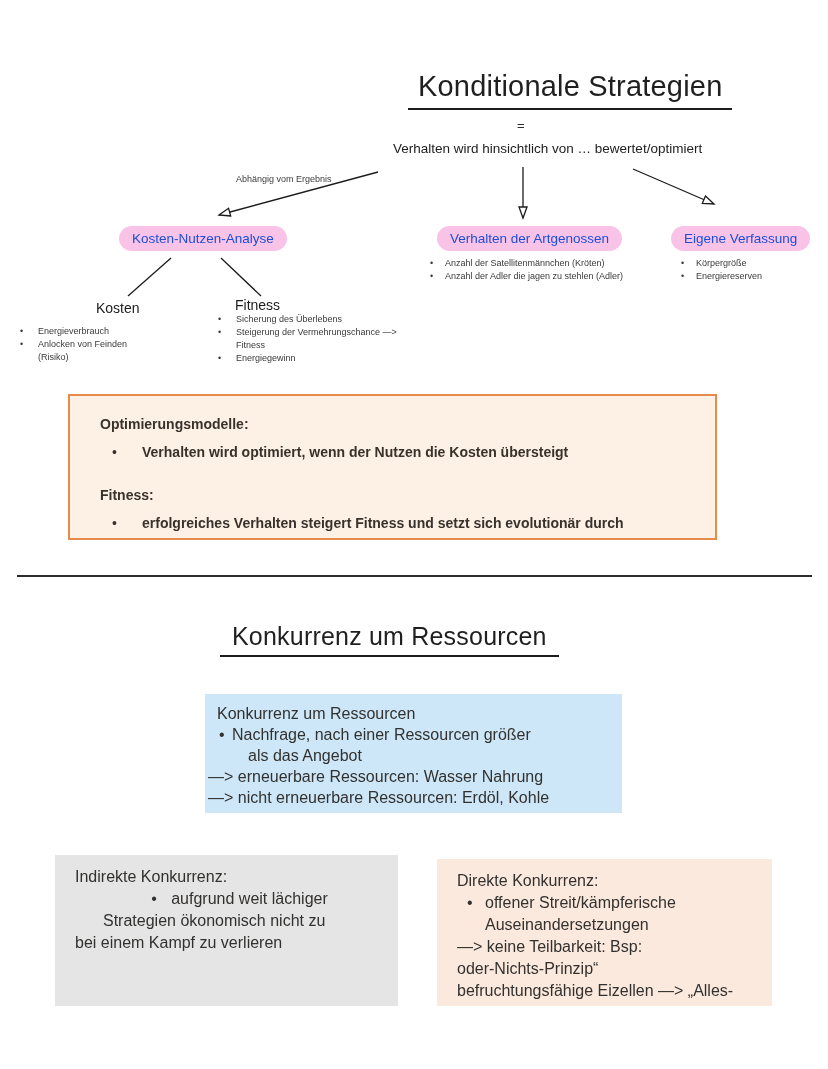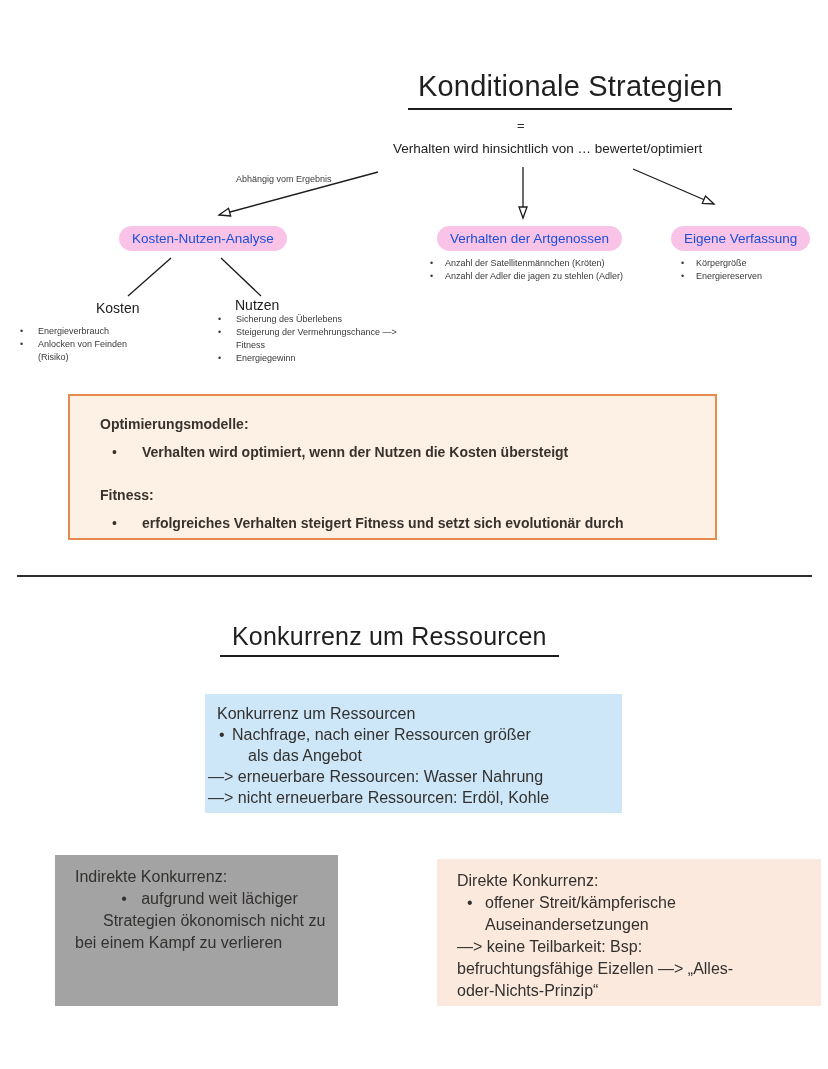--- a/index.html
+++ b/index.html
@@ -60,27 +60,27 @@
   .note-box .brow{display:flex;}
   .note-box .brow .dot{flex:0 0 auto;}
 
   .def-box{left:205px;top:694px;width:417px;height:119px;background:#cde7f8;
            padding:9px 12px 0 12px;}
   .def-box .brow{margin-left:2px;}
   .def-box .brow .dot{width:13px;}
   .def-box .cont{margin-left:31px;}
   .def-box .arr{margin-left:-9px;}
 
-  .ind-box{left:55px;top:855px;width:283px;height:151px;background:#a3a3a3;
+  .ind-box{left:55px;top:855px;width:343px;height:151px;background:#e5e5e5;
            padding:11px 2px 0 20px;line-height:22px;}
   .ind-box .brow{margin-left:8px;justify-content:center;}
   .ind-box .brow .dot{width:20px;}
   .ind-box .cont{margin-left:28px;}
 
-  .dir-box{left:437px;top:859px;width:384px;height:147px;background:#fce9dd;
+  .dir-box{left:437px;top:859px;width:335px;height:147px;background:#fce9dd;
            padding:11px 4px 0 20px;line-height:22px;}
   .dir-box .brow{margin-left:10px;}
   .dir-box .brow .dot{width:18px;}
   .dir-box .cont{margin-left:28px;}
 </style>
 </head>
 <body>
 
 <div class="page">
 
@@ -138,21 +138,21 @@
     <div class="srow">
       <span class="dot"></span>
       <span class="btxt">Energieverbrauch</span>
     </div>
     <div class="srow">
       <span class="dot"></span>
       <span class="btxt">Anlocken von Feinden (Risiko)</span>
     </div>
   </div>
 
-  <div class="abs sub-heading nutzen-h">Nutzen</div>
+  <div class="abs sub-heading nutzen-h">Fitness</div>
   <div class="abs small-list nutzen-list">
     <div class="srow">
       <span class="dot"></span>
       <span class="btxt">Sicherung des Überlebens</span>
     </div>
     <div class="srow">
       <span class="dot"></span>
       <span class="btxt">Steigerung der Vermehrungschance —&gt; Fitness</span>
     </div>
     <div class="srow">
@@ -201,17 +201,17 @@
   </div>
 
   <div class="abs note-box dir-box">
     <div class="line">Direkte Konkurrenz:</div>
     <div class="brow">
       <span class="dot"></span>
       <span class="line">offener Streit/kämpferische</span>
     </div>
     <div class="line cont">Auseinandersetzungen</div>
     <div class="line">—&gt; keine Teilbarkeit: Bsp:</div>
+    <div class="line">oder-Nichts-Prinzip“</div>
     <div class="line">befruchtungsfähige Eizellen —&gt; „Alles-</div>
-    <div class="line">oder-Nichts-Prinzip“</div>
   </div>
 
 </div>
 
 </body></html>

